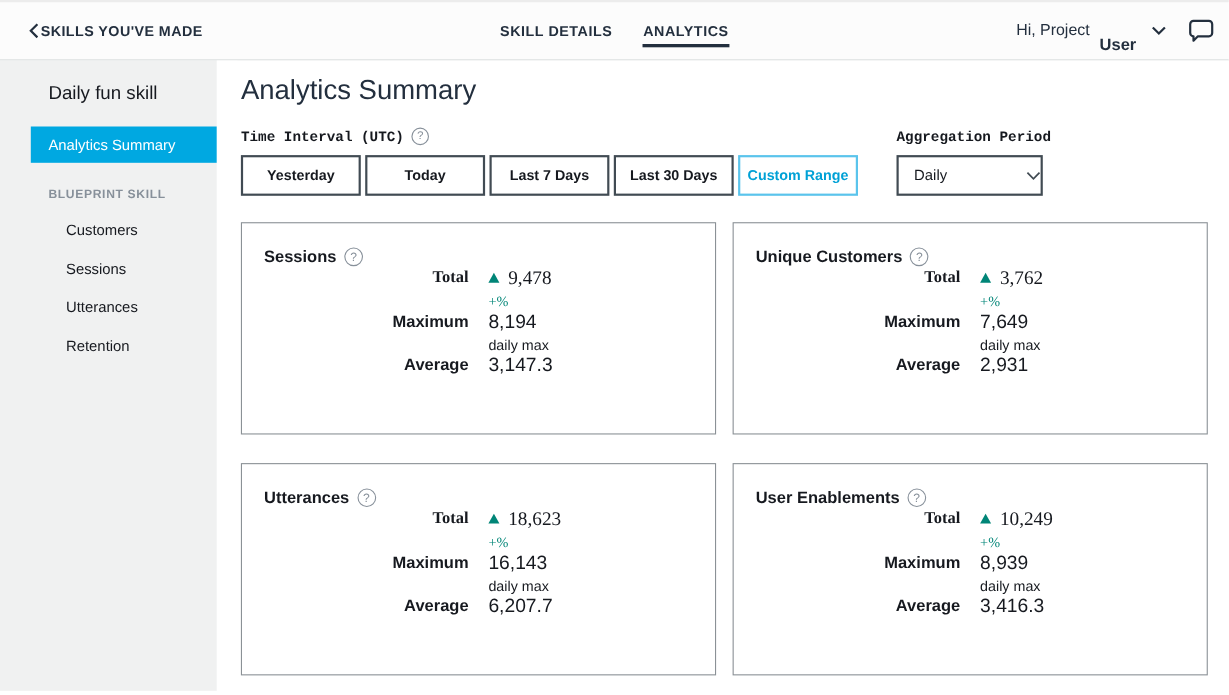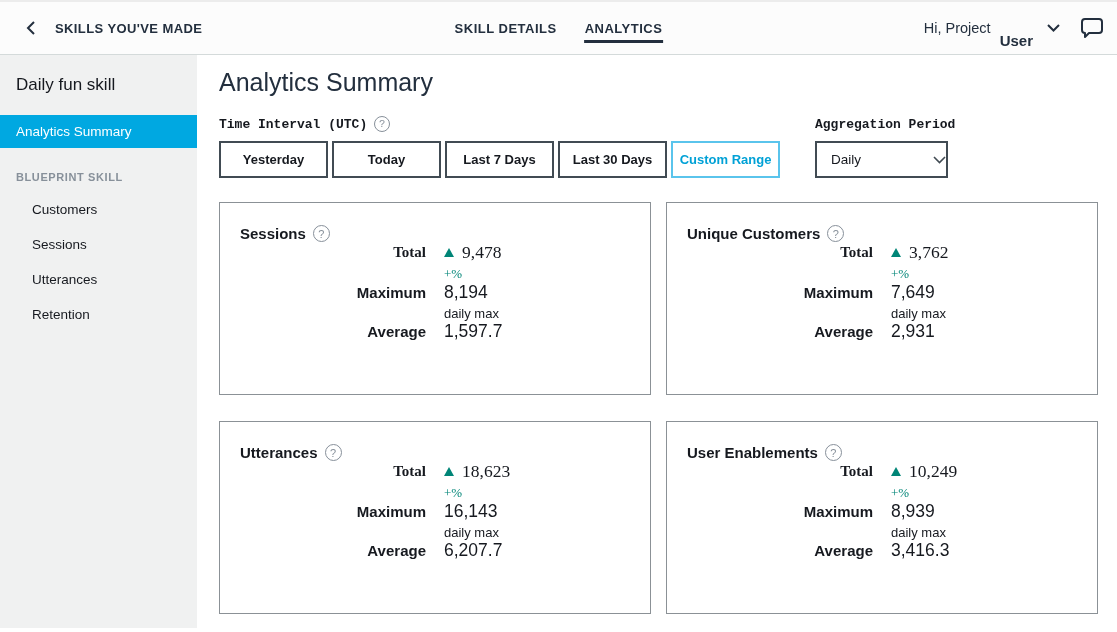--- a/index.html
+++ b/index.html
@@ -8,41 +8,42 @@
     width:1117px; height:632px; position:relative; overflow:hidden;
     background:#ffffff; font-family:"Liberation Sans", sans-serif; color:#16191f;
   }
 
   
   .topbar {
     position:absolute; top:0; left:0; right:0; height:55px;
     background:#fcfcfc; border-top:2px solid #ececec; border-bottom:1px solid #d4dada;
     display:flex; align-items:center; padding:0 13px 0 26px;
   }
-  .back-link { display:flex; align-items:center; gap:20px; cursor:pointer; }
+  .back-link { display:flex; align-items:center; gap:2px; cursor:pointer; }
   .back-link span { font-size:13px; font-weight:700; letter-spacing:.4px; color:#232f3e; }
   .top-tabs {
     position:absolute; left:50%; transform:translateX(-50%);
     height:100%; display:flex; gap:26px; align-items:center;
   }
   .tab {
     font-size:13px; font-weight:700; letter-spacing:.5px; color:#232f3e;
     padding:7px 1px 4px; border-bottom:3px solid transparent; cursor:pointer;
   }
   .tab.active { border-bottom-color:#232f3e; }
   .user-area { margin-left:auto; display:flex; align-items:center; gap:10px; }
   .greeting { font-size:14.5px; color:#232f3e; }
   .user-name { font-size:15px; font-weight:700; color:#232f3e; margin-left:-1px;margin-top:24px; }
   .chev-down { margin-left:4px; }
   .chat-icon { margin-left:10px; cursor:pointer; }
 
   
   .sidebar {
     position:absolute; top:55px; left:0; width:216px; bottom:4px;
     background:#f0f1f1;
+    padding-left:28px;
   }
   .skill-name { padding:20px 16px 0; font-size:17px; color:#16191f; }
   .sidebar-selected {
     margin-top:20px; background:#00a8e1; color:#ffffff;
     font-size:13.5px; padding:9px 16px; cursor:pointer;
   }
   .section-header {
     margin:23px 16px 0; font-size:11px; font-weight:700;
     color:#87909a; letter-spacing:.6px;
   }
@@ -202,21 +203,21 @@
           <div class="stat-value-line">
               <span>8,194</span>
             </div>
           <div class="stat-sub">daily max</div>
         </div>
       </div>
       <div class="stat-row">
         <span class="stat-label">Average</span>
         <div class="stat-value-block">
           <div class="stat-value-line">
-              <span>1,597.7</span>
+              <span>3,147.3</span>
             </div>
         </div>
       </div>
     </section>
 
     <section class="card">
       <div class="card-title-row">
         <span>Unique Customers</span>
         <span class="help-icon">?</span>
       </div>

